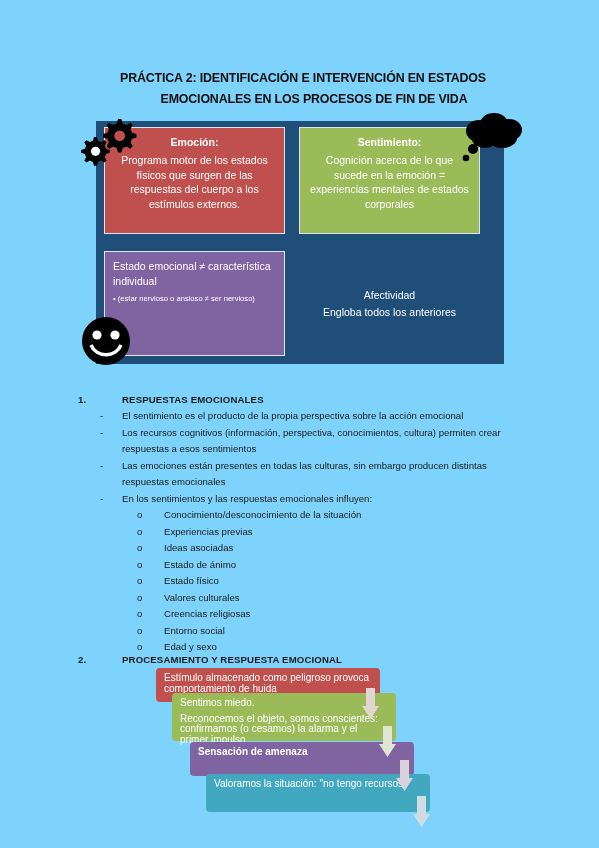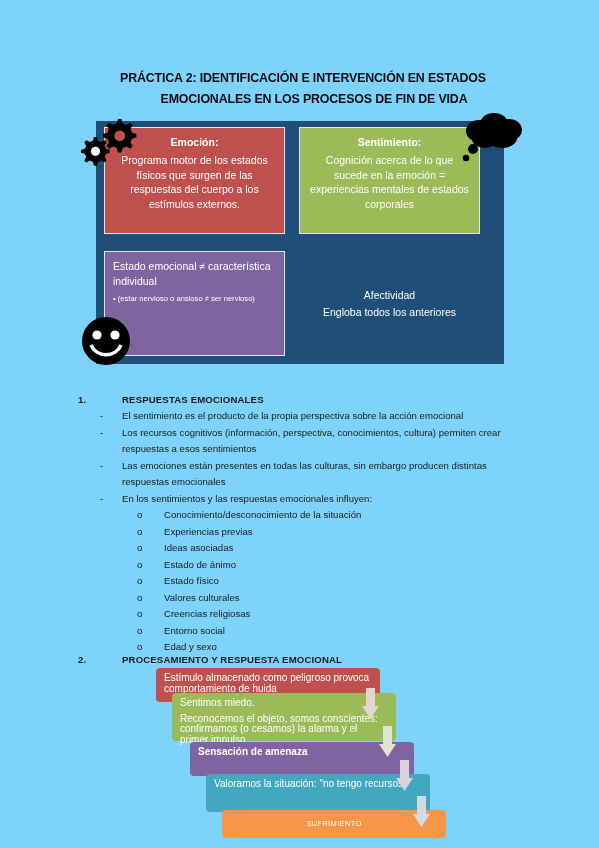--- a/index.html
+++ b/index.html
@@ -363,18 +363,15 @@
     </svg>
 
     <div class="flow-step fs4">
       <span class="flow-line">Valoramos la situación:  "no tengo recursos"</span>
     </div>
 
     <svg class="arrow ar4" viewBox="0 0 17 32" preserveAspectRatio="none">
       <polygon points="4,0 13,0 13,18 17,18 8.5,31 0,18 4,18" fill="#cfdde2"></polygon>
     </svg>
 
-    <div class="flow-step fs5">
-      <span class="flow-line">SUFRIMIENTO</span>
-    </div>
   </div>
 
 </div>
 
 </body></html>

